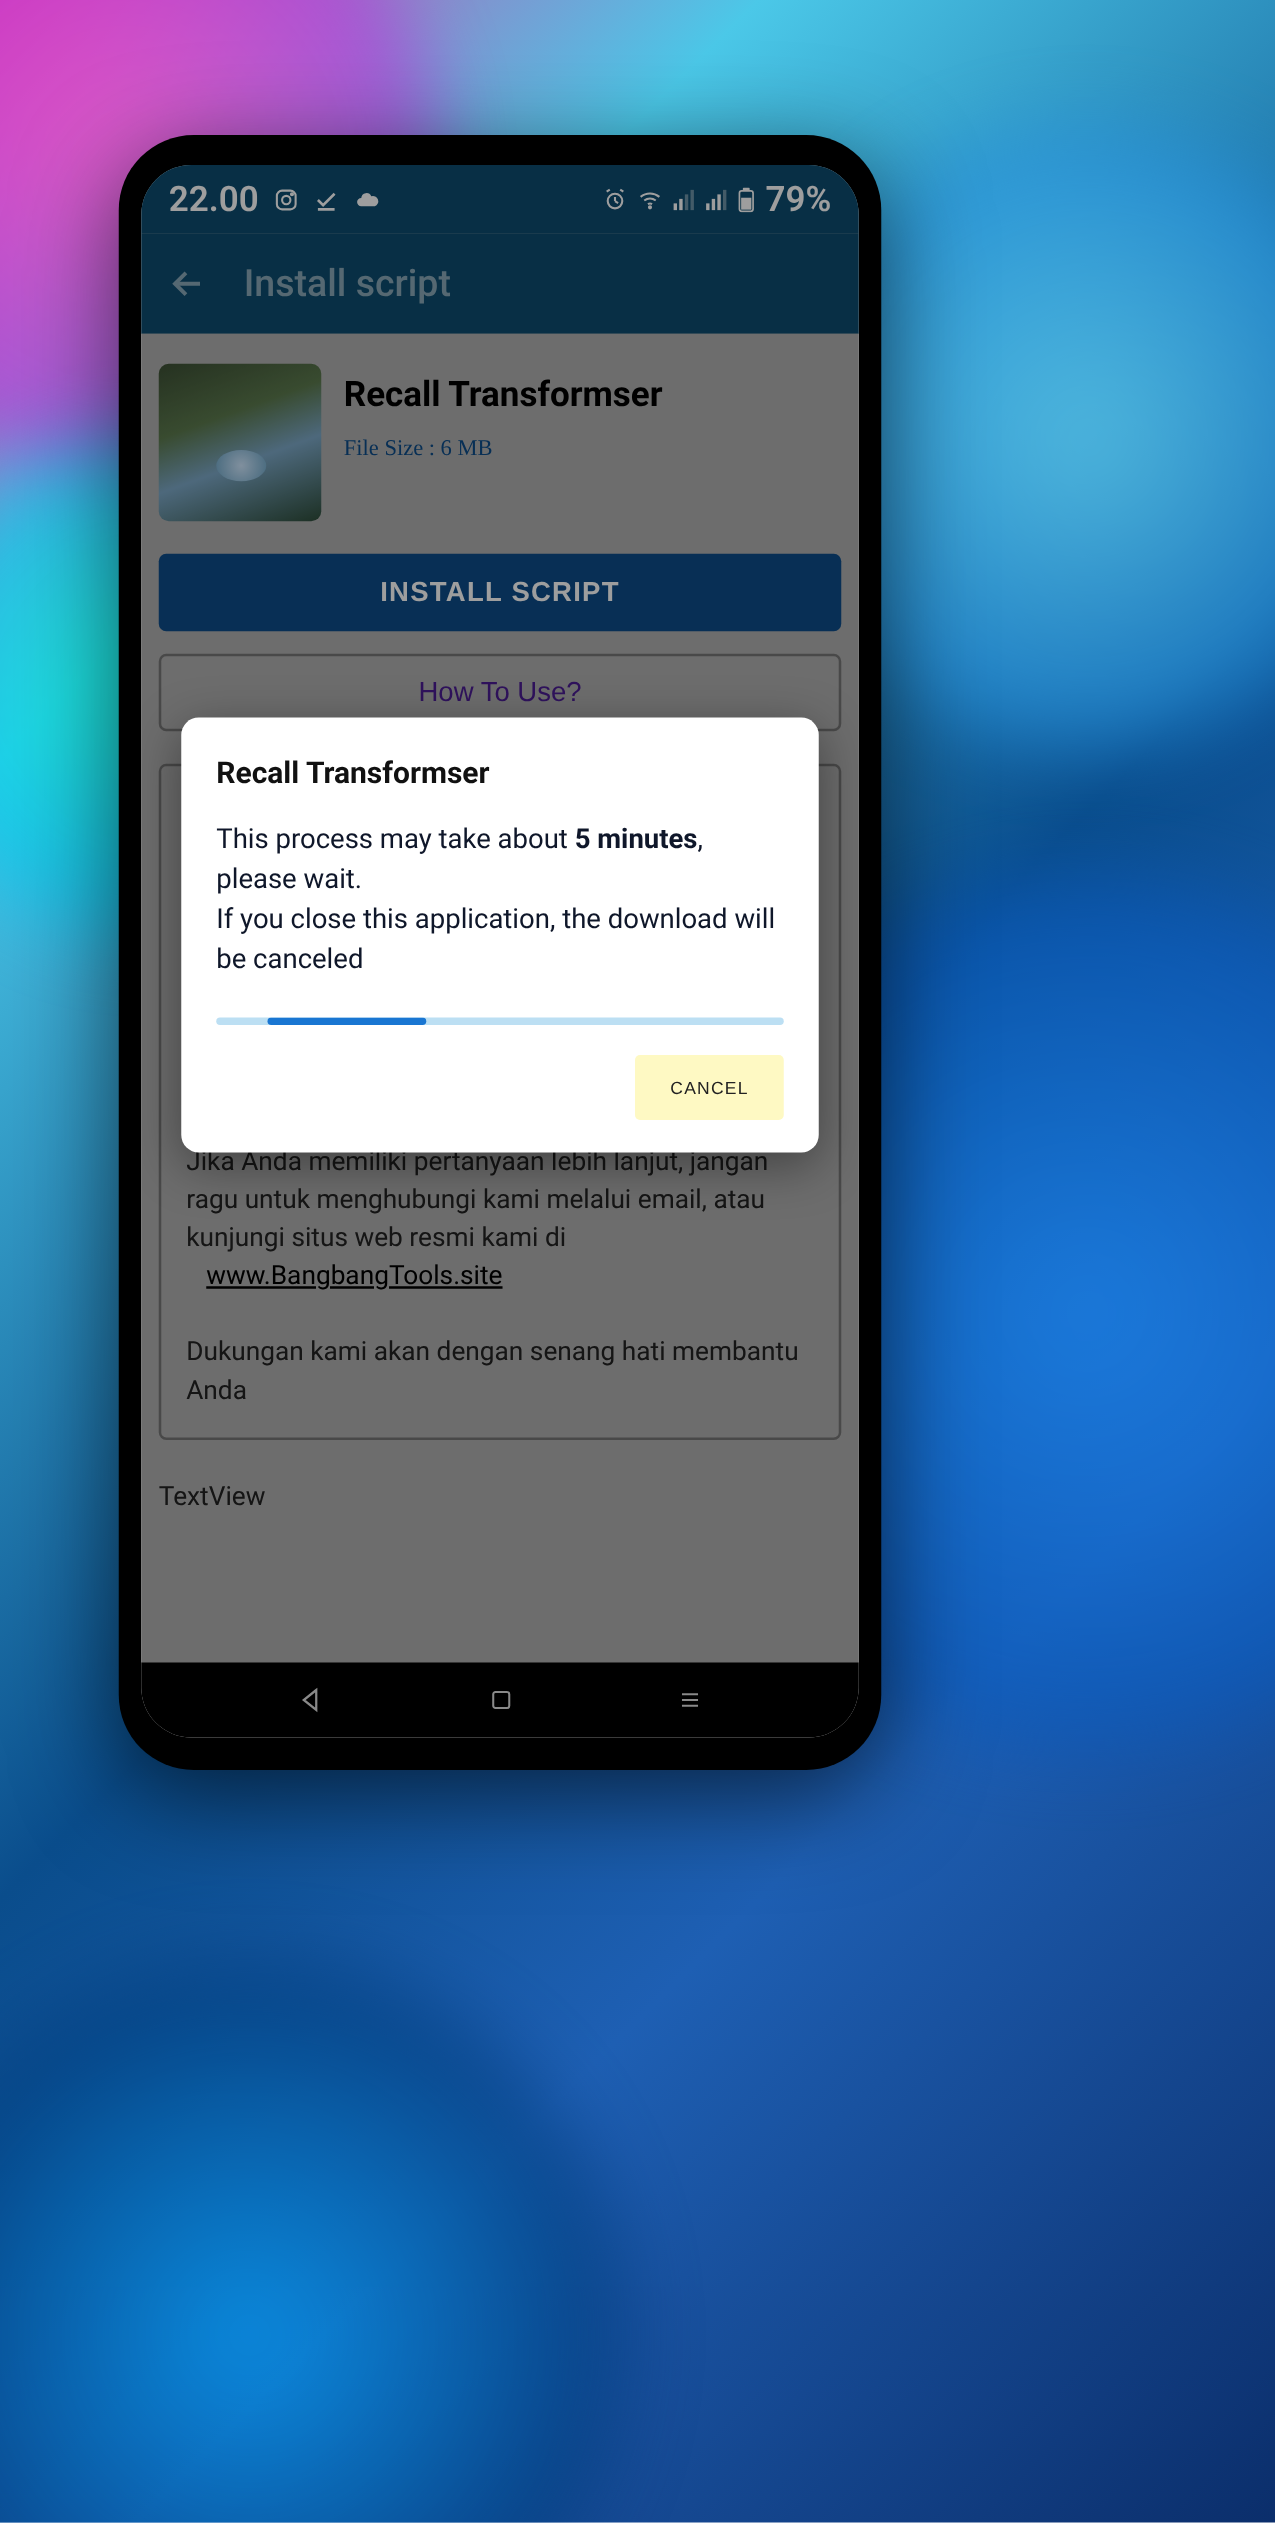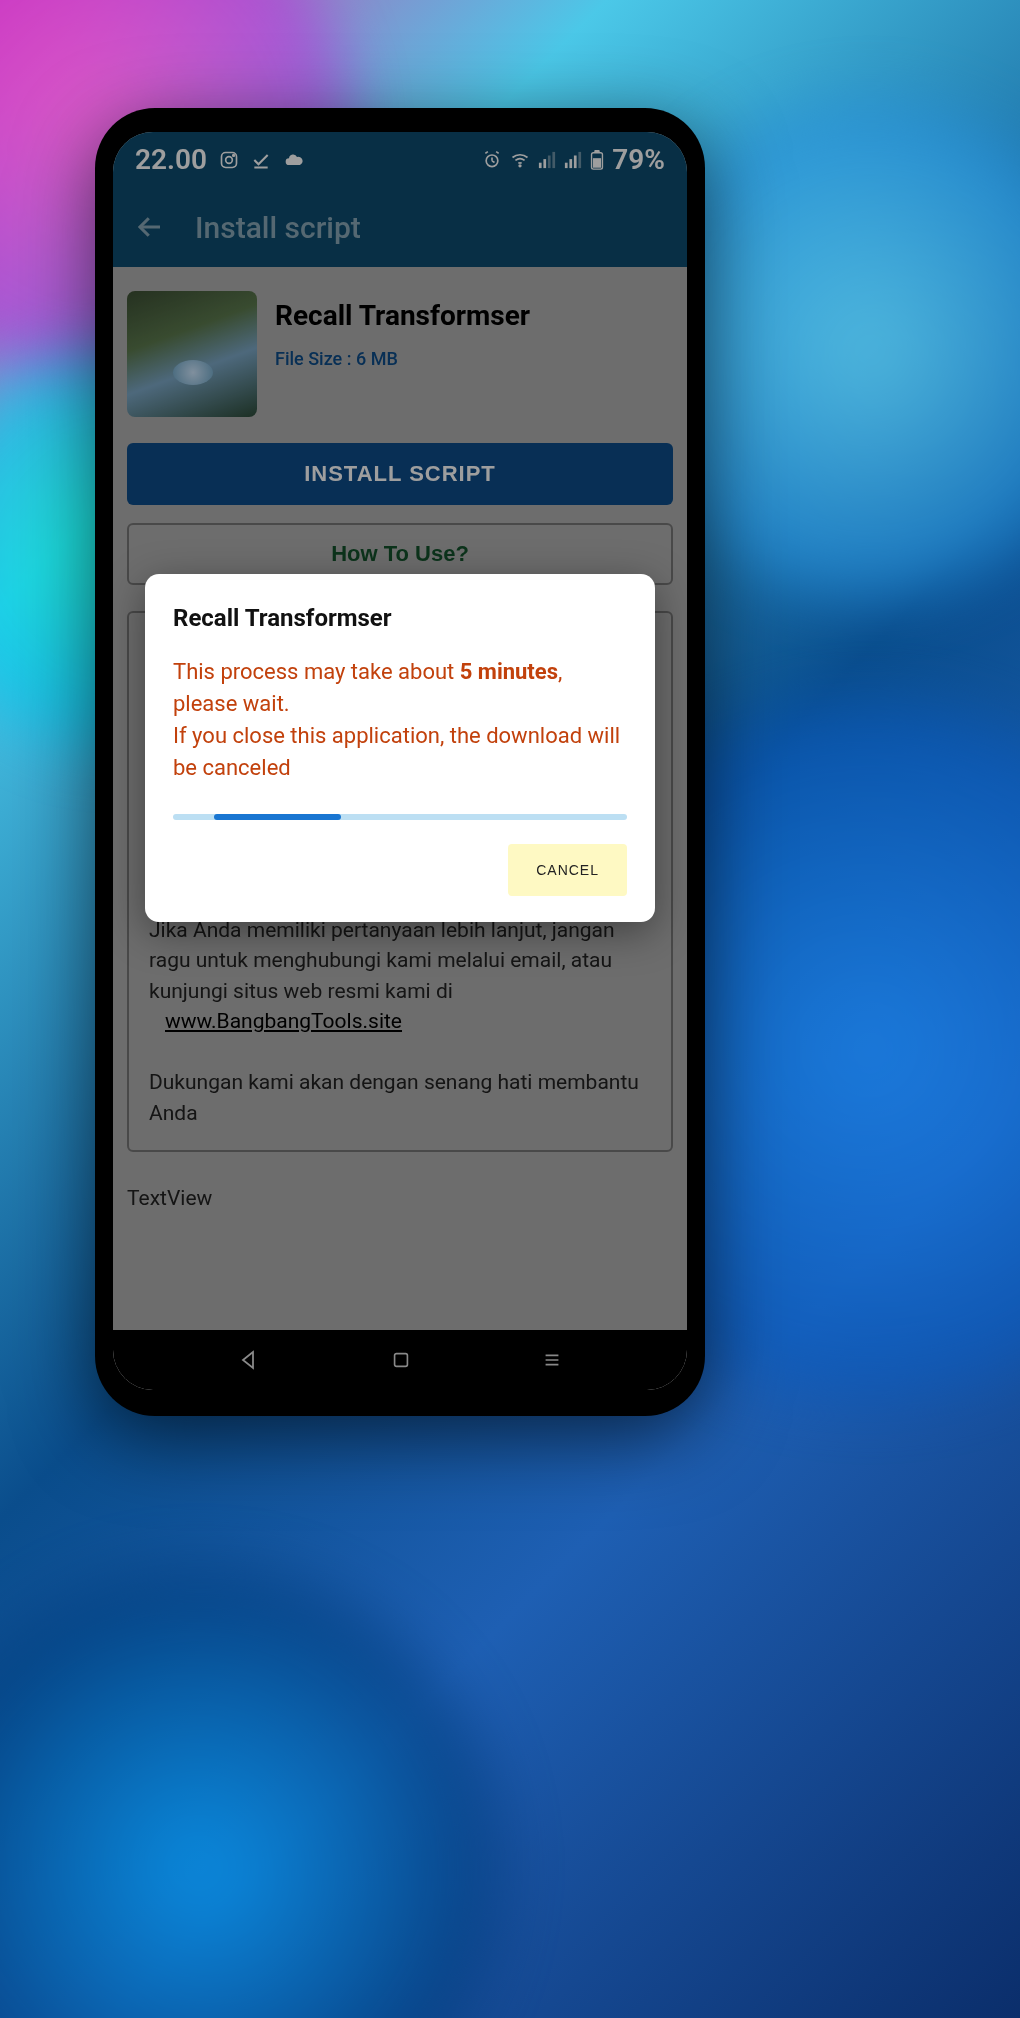--- a/index.html
+++ b/index.html
@@ -78,30 +78,30 @@
   }
   .item-row { display: flex; gap: 18px; align-items: flex-start; }
   .thumb {
     width: 130px; height: 126px; border-radius: 8px;
     background: linear-gradient(160deg,#3d5035 0%,#5c7a4e 35%,#7da9c8 60%,#2e4d3a 100%);
     flex-shrink: 0;
     position: relative;
   }
   .thumb::after{content:"";position:absolute;left:35%;top:55%;width:40px;height:25px;border-radius:50%;background:radial-gradient(circle,#cfe8ff,#6fa8c9);}
   .item-title { font-size: 28px; font-weight: 700; color: #000; margin-top: 8px; }
-  .item-sub { font-size: 18px; color: #0d4d8a; margin-top: 16px; font-weight: 500; }
+  .item-sub { font-size: 18px; color: #0d4d8a; margin-top: 16px; font-weight: 500; font-family: Liberation Serif, serif; }
 
   .btn {
     width: 100%; height: 62px; border-radius: 6px;
     display: flex; align-items: center; justify-content: center;
     font-size: 22px; font-weight: 600; margin-top: 26px;
     border: none;
   }
   .btn-primary { background: #0d4d8a; color: #fff; letter-spacing: 1px; }
-  .btn-outline { background: transparent; border: 2px solid #777; color: #14532d; font-weight: 700; margin-top: 18px; }
+  .btn-outline { background: transparent; border: 2px solid #777; color: #4c1d95; font-weight: 400; margin-top: 18px; }
 
   .info-box {
     border: 2px solid #777;
     border-radius: 6px;
     padding: 22px 20px;
     margin-top: 26px;
     color: #222;
     font-size: 21px;
     line-height: 1.45;
   }
@@ -127,21 +127,21 @@
   .dialog {
     position: absolute;
     left: 32px; right: 32px;
     top: 442px;
     background: #fff;
     border-radius: 14px;
     padding: 30px 28px 26px 28px;
     box-shadow: 0 10px 40px rgba(0,0,0,.4);
   }
   .dialog-title { font-size: 24px; font-weight: 700; color: #111; }
-  .dialog-body { font-size: 22px; color: #c2410c; margin-top: 24px; line-height: 1.45; }
+  .dialog-body { font-size: 22px; color: #0f172a; margin-top: 24px; line-height: 1.45; }
   .dialog-body b { font-weight: 700; }
   .progress-track {
     margin-top: 30px; height: 6px; width: 100%;
     background: #bcdff3; border-radius: 3px; overflow: hidden; position: relative;
   }
   .progress-indet {
     position: absolute; left: 9%; top: 0; height: 100%;
     width: 28%; background: #1976d2; border-radius: 3px;
   }
   .dialog-actions { display: flex; justify-content: flex-end; margin-top: 24px; }

